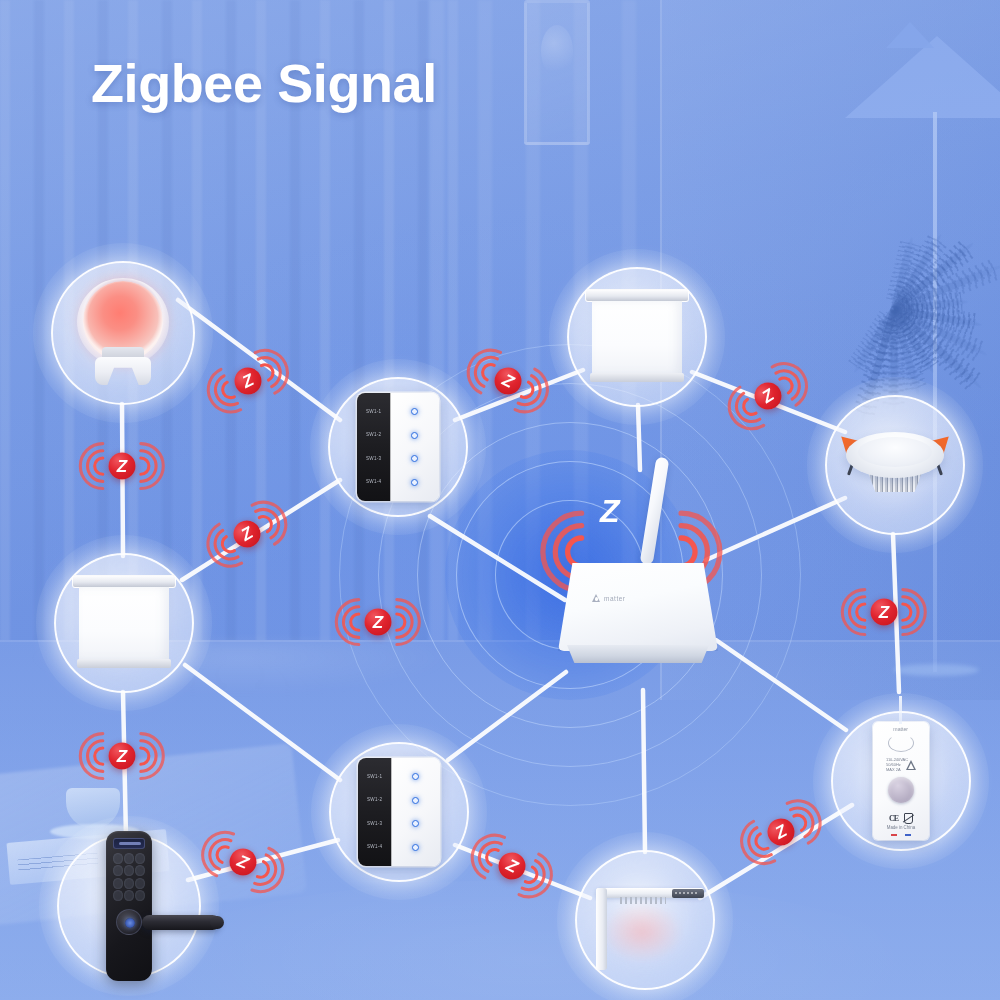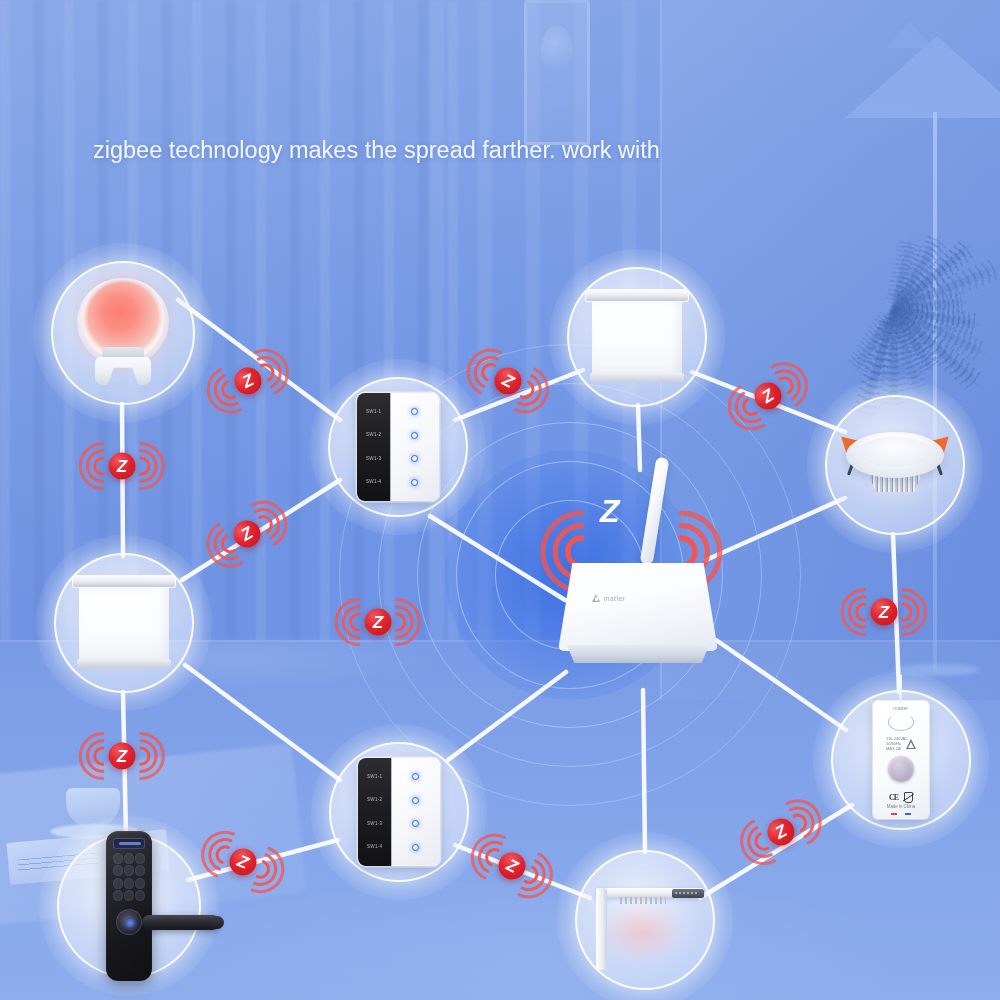--- a/index.html
+++ b/index.html
@@ -629,21 +629,21 @@
         <div class="halo"></div>
         <div class="disc"></div>
         <div class="art">
           <div class="blind">
             <div class="blind-rail"></div>
             <div class="blind-fabric"></div>
             <div class="blind-bar"></div>
           </div>
         </div>
       </div>
-      <div class="node" title="Inline Control Module" style="left: 831px; top: 690px; width: 140px; height: 140px;">
+      <div class="node" title="Inline Control Module" style="left: 831px; top: 711px; width: 140px; height: 140px;">
         <div class="halo"></div>
         <div class="disc"></div>
         <div class="art">
           <div class="module">
             <div class="mod-wire"></div>
             <div class="mod-logo">matter</div>
             <div class="mod-hole"></div>
             <div class="mod-warn">
               <div class="mod-txt">110-240VAC<br>50/60Hz<br>MAX 2A</div>
               <div class="tri"></div>
@@ -955,17 +955,17 @@
               <path d="M 1.8 10.8 A 15.3 15.3 0 0 1 1.8 41.400000000000006" stroke="#f4564f" stroke-width="3.06" fill="none" stroke-linecap="round" opacity="0.88"></path>
               <path d="M 1.8 3.6000000000000014 A 22.5 22.5 0 0 1 1.8 48.6" stroke="#f4564f" stroke-width="3.06" fill="none" stroke-linecap="round" opacity="0.76"></path>
             </g>
           </svg></div>
         <div class="z-circle" style="width:27px;height:27px;">
           <span class="z-glyph" style="font-size:17px;">Z</span>
         </div>
       </div>
     </div>
 
+  <div class="headline">Zigbee Signal</div>
   <div class="subline">
-    <div>zigbee technology makes the spread farther. work with</div>
   </div>
 
 </div>
 
 </body></html>

